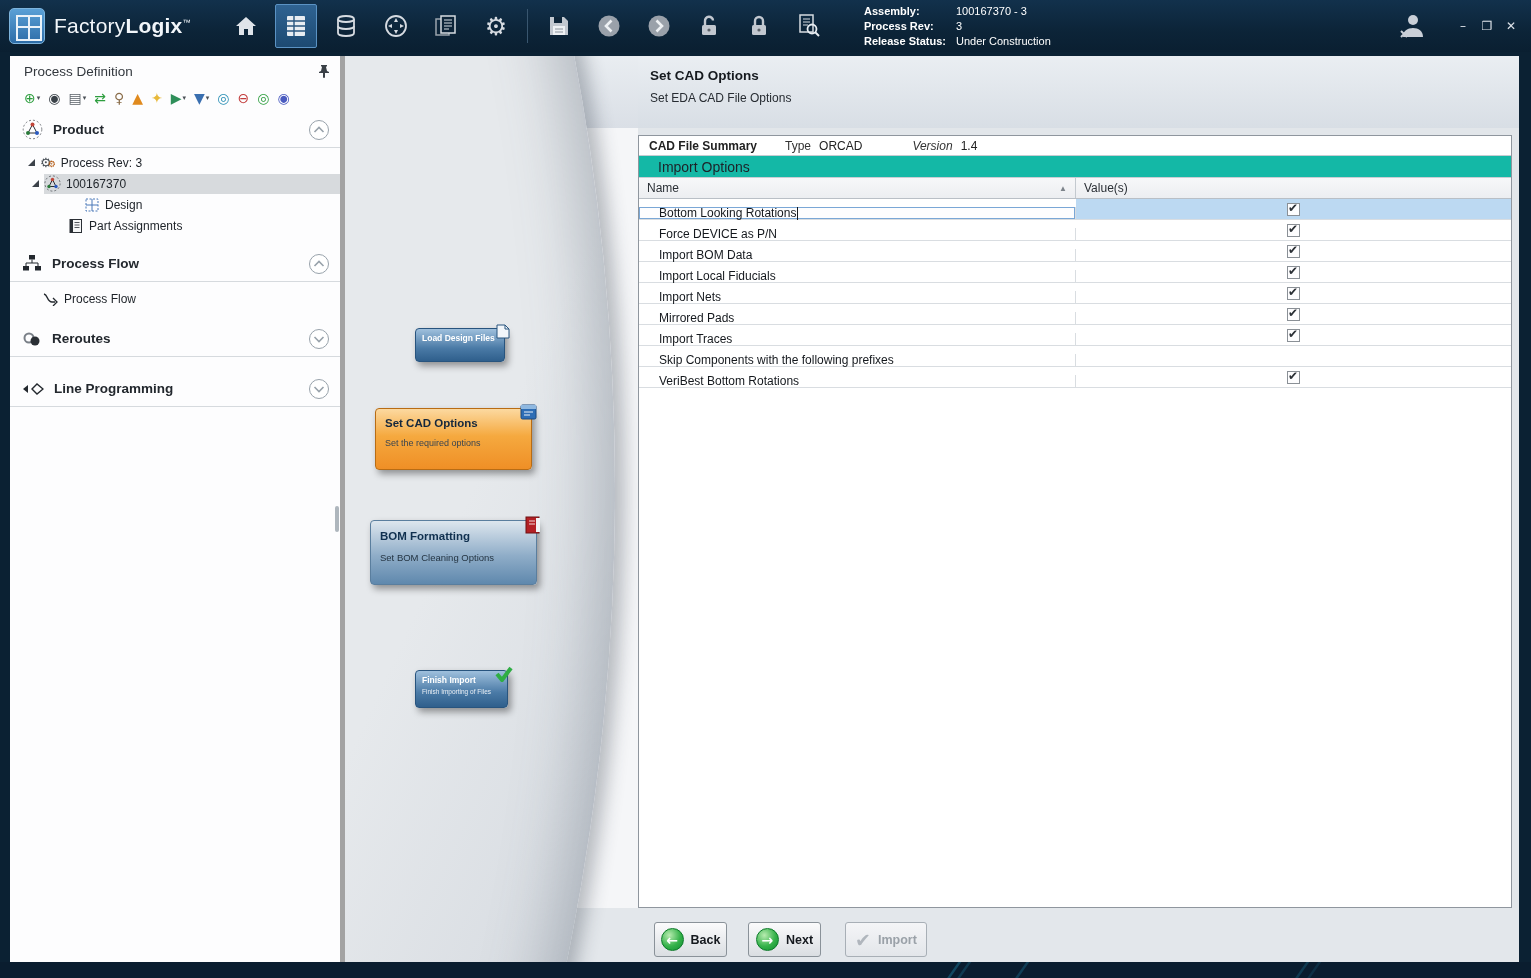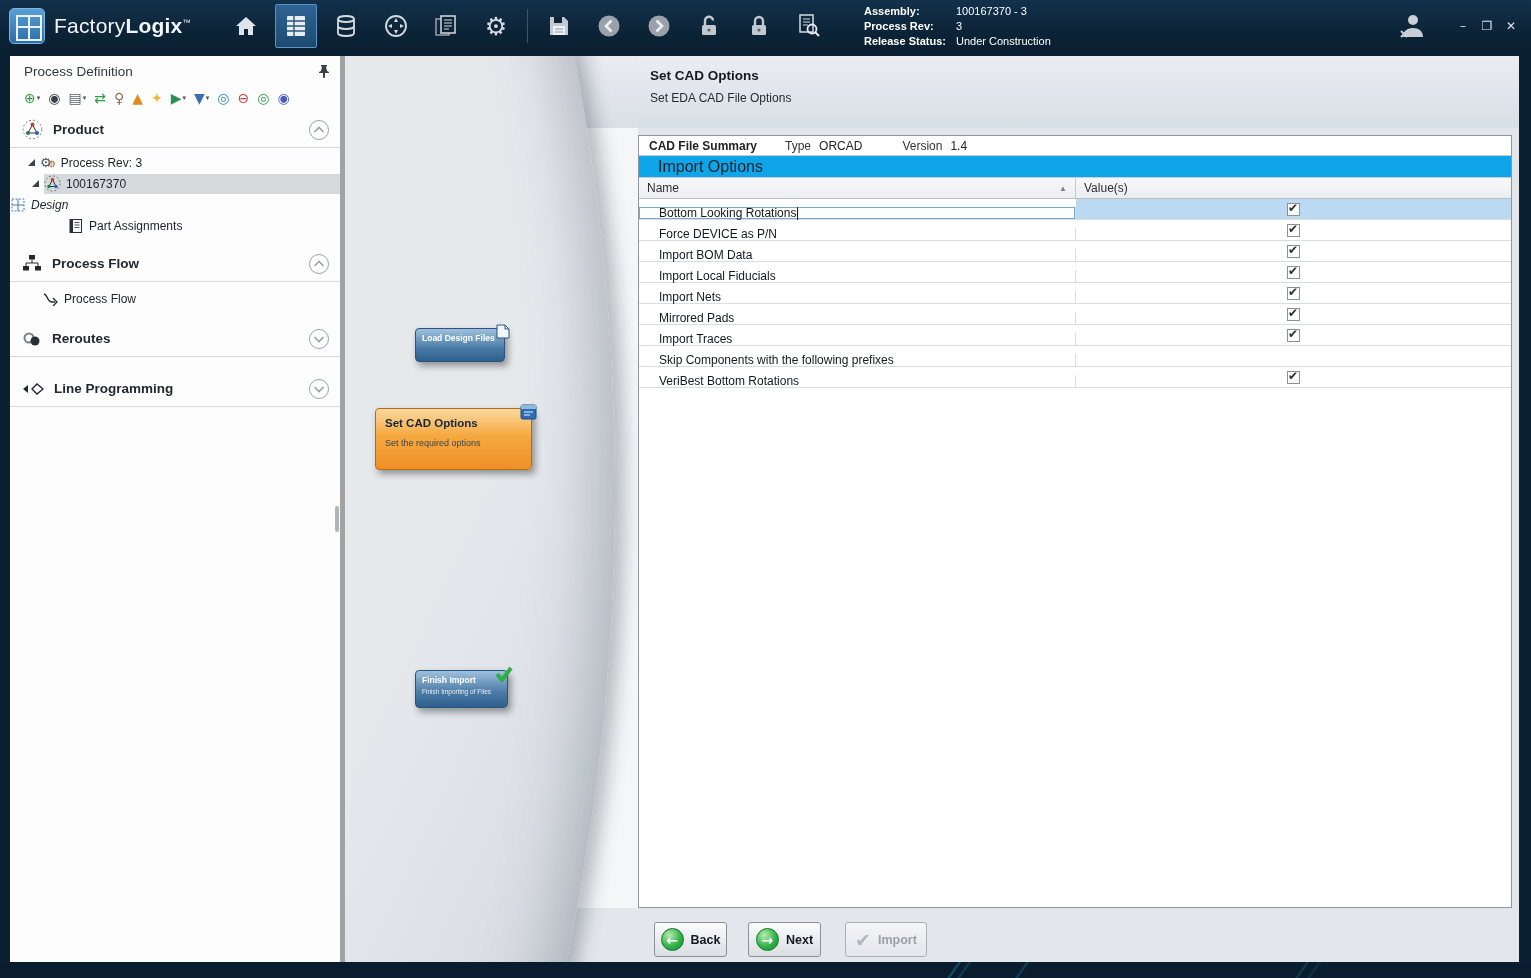--- a/index.html
+++ b/index.html
@@ -127,23 +127,23 @@
   .main-sub { font-size:12px; color:#272c32; margin-top:8px; }
 
   .content-panel {
     position:absolute; left:0; top:79px; width:874px; height:773px;
     background:#fff; border:1px solid #8f969e;
   }
   .summary-row { height:20px; display:flex; align-items:center; border-bottom:1px solid #c6ccd2; font-size:12px; }
   .summary-row .s-label { font-weight:bold; padding-left:10px; }
   .summary-row .s-key { color:#333; }
   .summary-row .t-key { margin-left:28px; } .summary-row .t-val { margin-left:8px; }
-  .summary-row .v-key { margin-left:40px; } .summary-row .v-val { margin-left:8px; }
-  .group-row { height:22px; line-height:22px; padding-left:19px; font-size:16px; color:#1d2228;
-    background:#0ea5e9; border-bottom:1px solid #c9ced4; }
+  .summary-row .v-key { margin-left:50px;font-style:italic; } .summary-row .v-val { margin-left:8px; }
+  .group-row { height:22px; line-height:22px; padding-left:19px; font-size:14px; color:#1d2228;
+    background:#14b8a6; border-bottom:1px solid #c9ced4; }
   .thead { display:flex; height:21px; background:linear-gradient(180deg,#f7f8f9,#eceef1);
     border-bottom:1px solid #b9bfc6; font-size:12px; color:#2a2f35; }
   .thead .hcell { display:flex; align-items:center; padding-left:8px; position:relative; }
   .hcell.name { width:437px; border-right:1px solid #c3c9cf; }
   .hcell.value { flex:1; }
   .sort-arrow { position:absolute; right:8px; font-size:8px; color:#7c838a; }
   .trow { display:flex; height:21px; border-bottom:1px solid #d9dde1; }
   .tcell { display:flex; align-items:center; font-size:12px; color:#14181d; }
   .tcell.name { width:437px; padding-left:20px; border-right:1px solid #d9dde1;margin-top:8px; }
   .tcell.value { flex:1; justify-content:center; }
@@ -396,21 +396,21 @@
                 <circle cx="8.5" cy="8.5" r="7.6" stroke-dasharray="2 2" opacity=".6"></circle>
                 <path d="M8.5 4.5L5 11.5M8.5 4.5L12 11.5M5 11.5h7"></path>
               </g>
             <circle cx="8.5" cy="4.5" r="1.7" fill="#c04438"></circle>
               <circle cx="5" cy="11.5" r="1.7" fill="#2a7a3a"></circle>
               <circle cx="12" cy="11.5" r="1.7" fill="#2a5ac0"></circle>
           </svg>
           <span class="tlabel">100167370</span>
         </span>
       </div>
-      <div class="titem" style="font-style:italic;">
+      <div class="titem" style="padding-left:74px;">
         <svg width="16" height="16">
           <rect x="2" y="2" width="12" height="12" fill="none" stroke="#4a79b8" stroke-dasharray="2 1.5"></rect>
           <path d="M8 2v12M2 8h12" stroke="#4a79b8" stroke-width="1"></path>
         </svg>
         <span class="tlabel">Design</span>
       </div>
       <div class="titem" style="padding-left:58px;">
         <svg width="16" height="16">
           <rect x="2" y="1.5" width="11.5" height="13" fill="#f5f6f7" stroke="#2a2f35"></rect>
           <rect x="2" y="1.5" width="3" height="13" fill="#2a2f35"></rect>
@@ -494,20 +494,31 @@
       <div class="csub">Set the required options</div>
       <span class="card-icon">
         <svg width="17" height="16">
             <rect x="1" y="1" width="15" height="14" rx="1.5" fill="#2d6db5" stroke="#1c4a80"></rect>
             <rect x="1" y="1" width="15" height="4" fill="#8fb8e0"></rect>
             <path d="M4 8h9M4 11h6" stroke="#eaf2f9" stroke-width="1.2"></path>
           </svg>
       </span>
     </div>
 
+    <div class="wcard card-bom">
+      <div class="ctitle">BOM Formatting</div>
+      <div class="csub">Set BOM Cleaning Options</div>
+      <span class="card-icon">
+        <svg width="18" height="18">
+            <rect x="2" y="1" width="13" height="16" fill="#b32025" stroke="#6e1013"></rect>
+            <rect x="12" y="2" width="4" height="14" fill="#f2f4f6"></rect>
+            <path d="M5 5h6M5 8h6" stroke="#f2d9da" stroke-width="1"></path>
+          </svg>
+      </span>
+    </div>
 
     <div class="wcard card-finish">
       <div class="ctitle">Finish Import</div>
       <div class="csub">Finish Importing of Files</div>
       <span class="card-icon">
         <svg width="18" height="16">
             <path d="M2 8l5 6L16 2" stroke="#2fae44" stroke-width="4" fill="none"></path>
           </svg>
       </span>
     </div>

